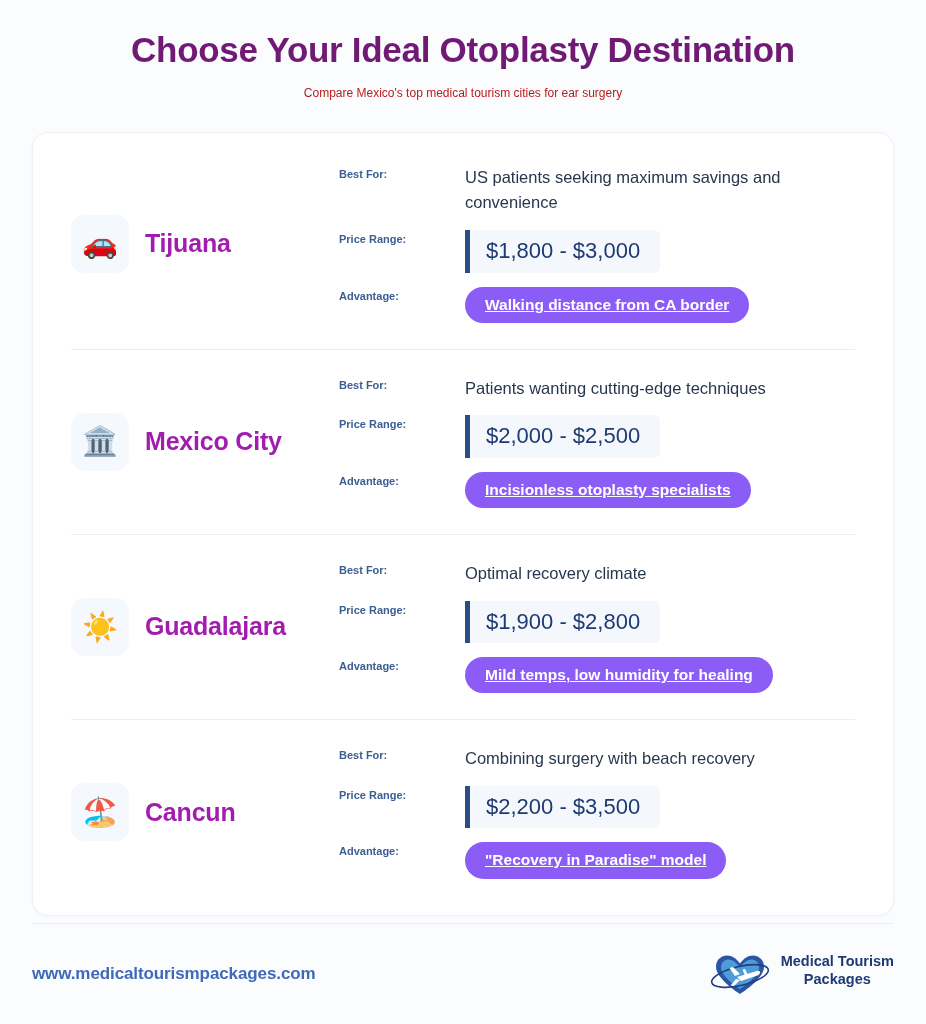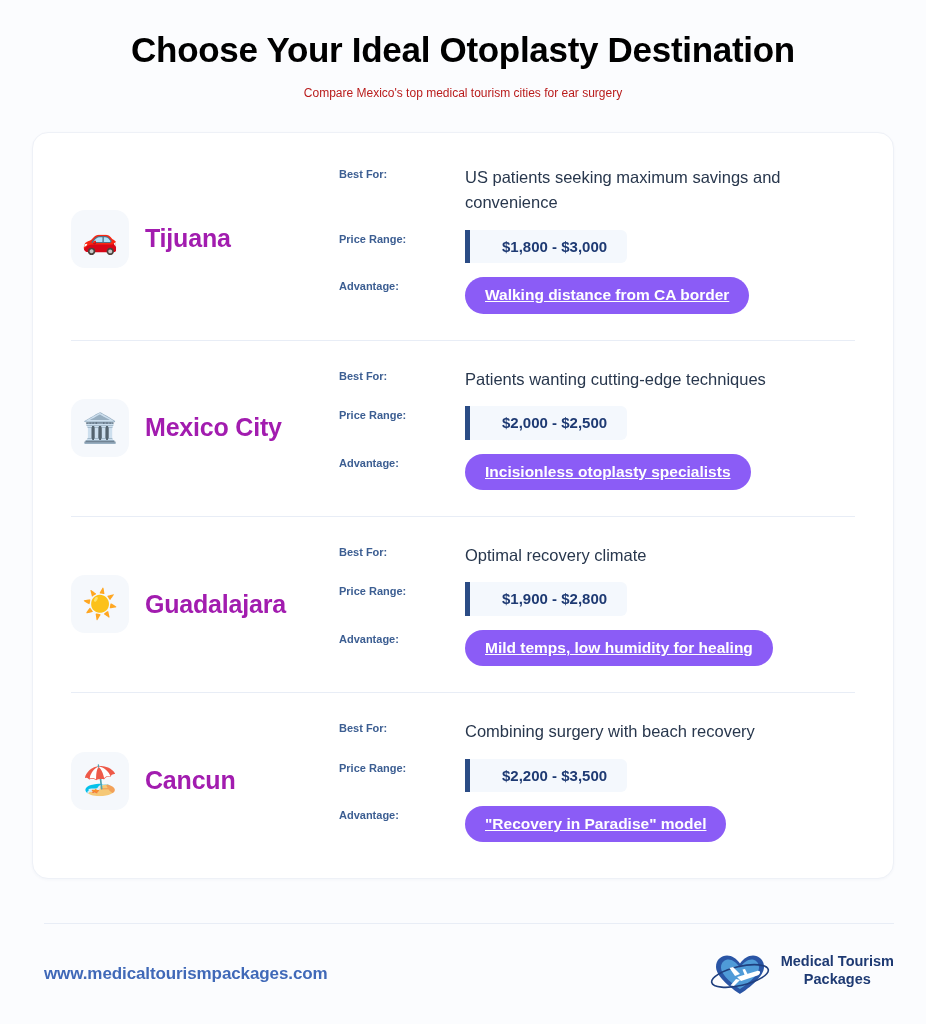--- a/index.html
+++ b/index.html
@@ -25,21 +25,21 @@
   }
 
   
   .header {
     padding: 30px 40px 0 40px;
     text-align: center;
   }
   .title {
     font-size: 35px;
     font-weight: bold;
-    color: #000000;
+    color: #701a75;
     letter-spacing: -0.3px;
     line-height: 1.15;
     margin: 0;
   }
   .subtitle {
     margin: 16px 0 0 0;
     font-size: 12px;
     color: #b91c1c;
     font-weight: normal;
     line-height: 1.3;
@@ -127,43 +127,43 @@
     color: #28374d;
     line-height: 1.55;
     max-width: 400px;
   }
 
   .price-badge {
     display: inline-block;
     background: #f4f8fd;
     border-left: 5px solid #2b4c85;
     border-radius: 0 6px 6px 0;
-    padding: 7px 20px 7px 32px;
-    font-size: 15px;
-    font-weight: bold;
+    padding: 7px 20px 7px 16px;
+    font-size: 22px;
+    font-weight: normal;
     color: #1e3a73;
     line-height: 1.3;
   }
 
   .advantage-pill {
     display: inline-block;
     background: #8b5cf6;
     color: #ffffff;
     border-radius: 999px;
     padding: 8px 20px;
     font-size: 15.5px;
     font-weight: bold;
     line-height: 1.3;
     text-decoration: underline;
   }
 
   
   .footer-wrap {
     margin-top: auto;
-    padding: 0 32px 28px 44px;
+    padding: 0 32px 28px 32px;
   }
   .footer-divider {
     height: 1px;
     background: #e8edf6;
     margin: 0 0 0 0;
   }
   .footer {
     display: flex;
     align-items: center;
     justify-content: space-between;

